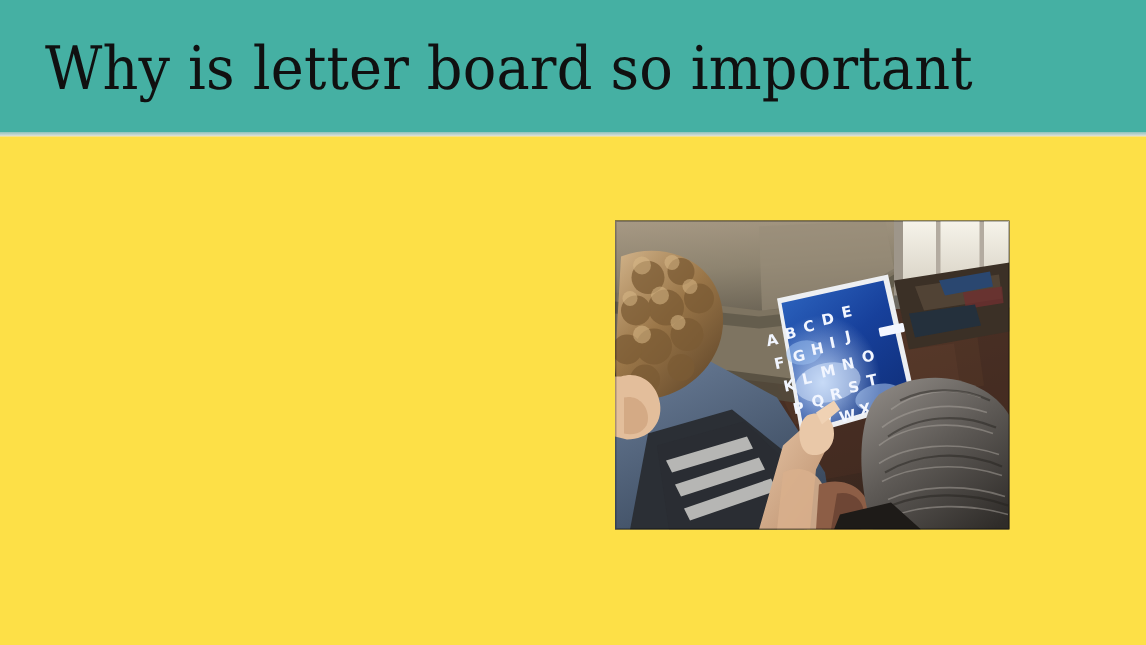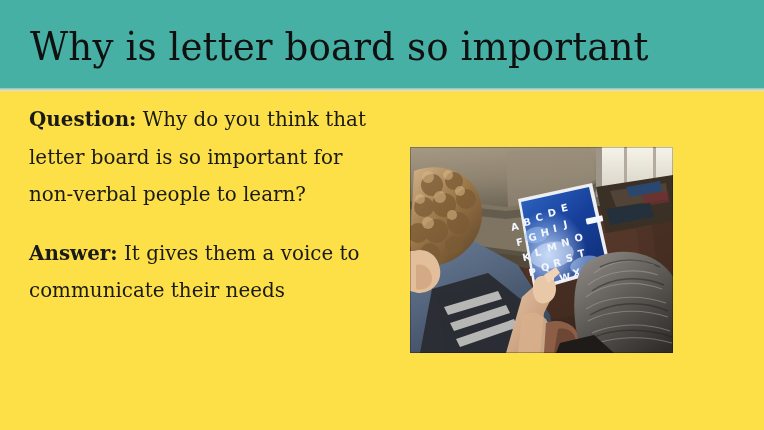--- a/index.html
+++ b/index.html
@@ -104,31 +104,20 @@
 </head>
 <body>
 
 <div class="slide">
 
   <div class="header-band"></div>
   <div class="header-underline"></div>
 
   <h1 class="slide-title">Why is letter board so important</h1>
 
-  <div class="text-column">
-
-    <p class="qa-block question-block">
-      <span class="qa-label">Question:</span><span> Why do you think that letter board is so important for non-verbal people to learn?</span>
-    </p>
-
-    <p class="qa-block answer-block">
-      <span class="qa-label">Answer:</span><span> It gives them a voice to communicate their needs</span>
-    </p>
-
-  </div>
 
   <div class="photo-frame">
     <div class="photo">
       <svg viewBox="0 0 263 206" xmlns="http://www.w3.org/2000/svg" role="img">
         <defs>
           <linearGradient id="couchG" x1="0" y1="0" x2="0.2" y2="1">
             <stop offset="0" stop-color="#A79984"></stop>
             <stop offset="0.55" stop-color="#8E8470"></stop>
             <stop offset="1" stop-color="#6E6657"></stop>
           </linearGradient>

